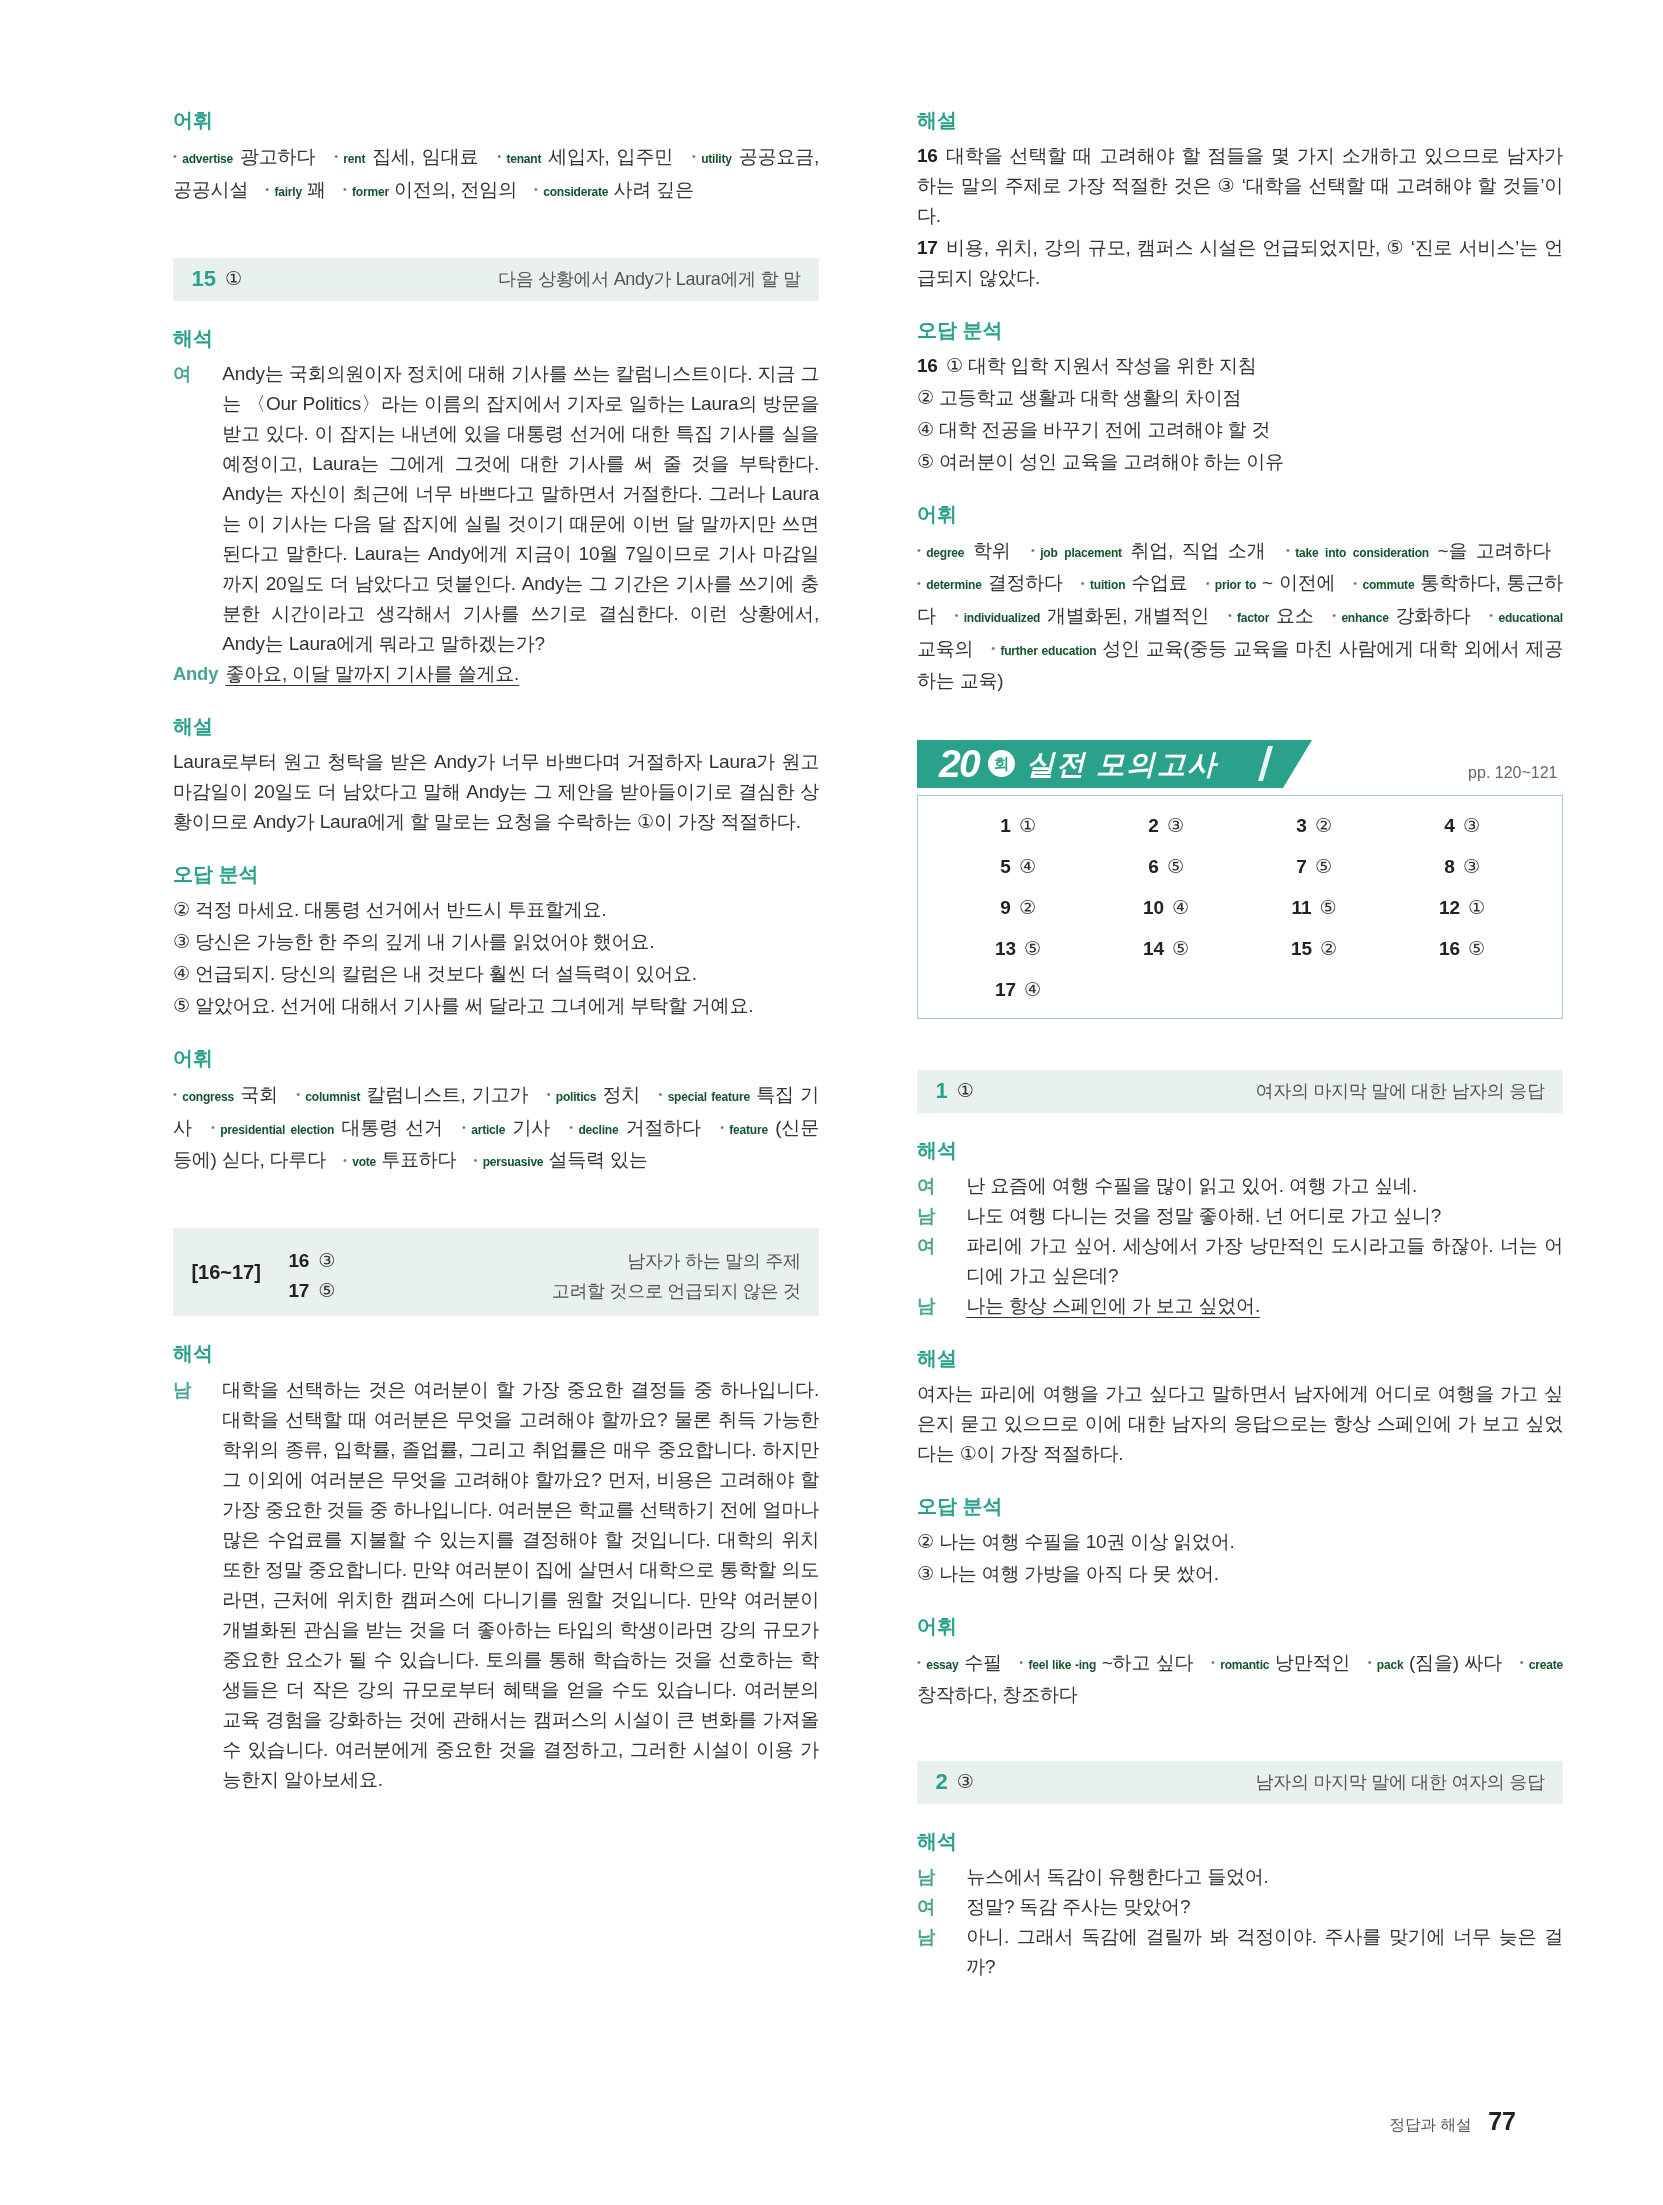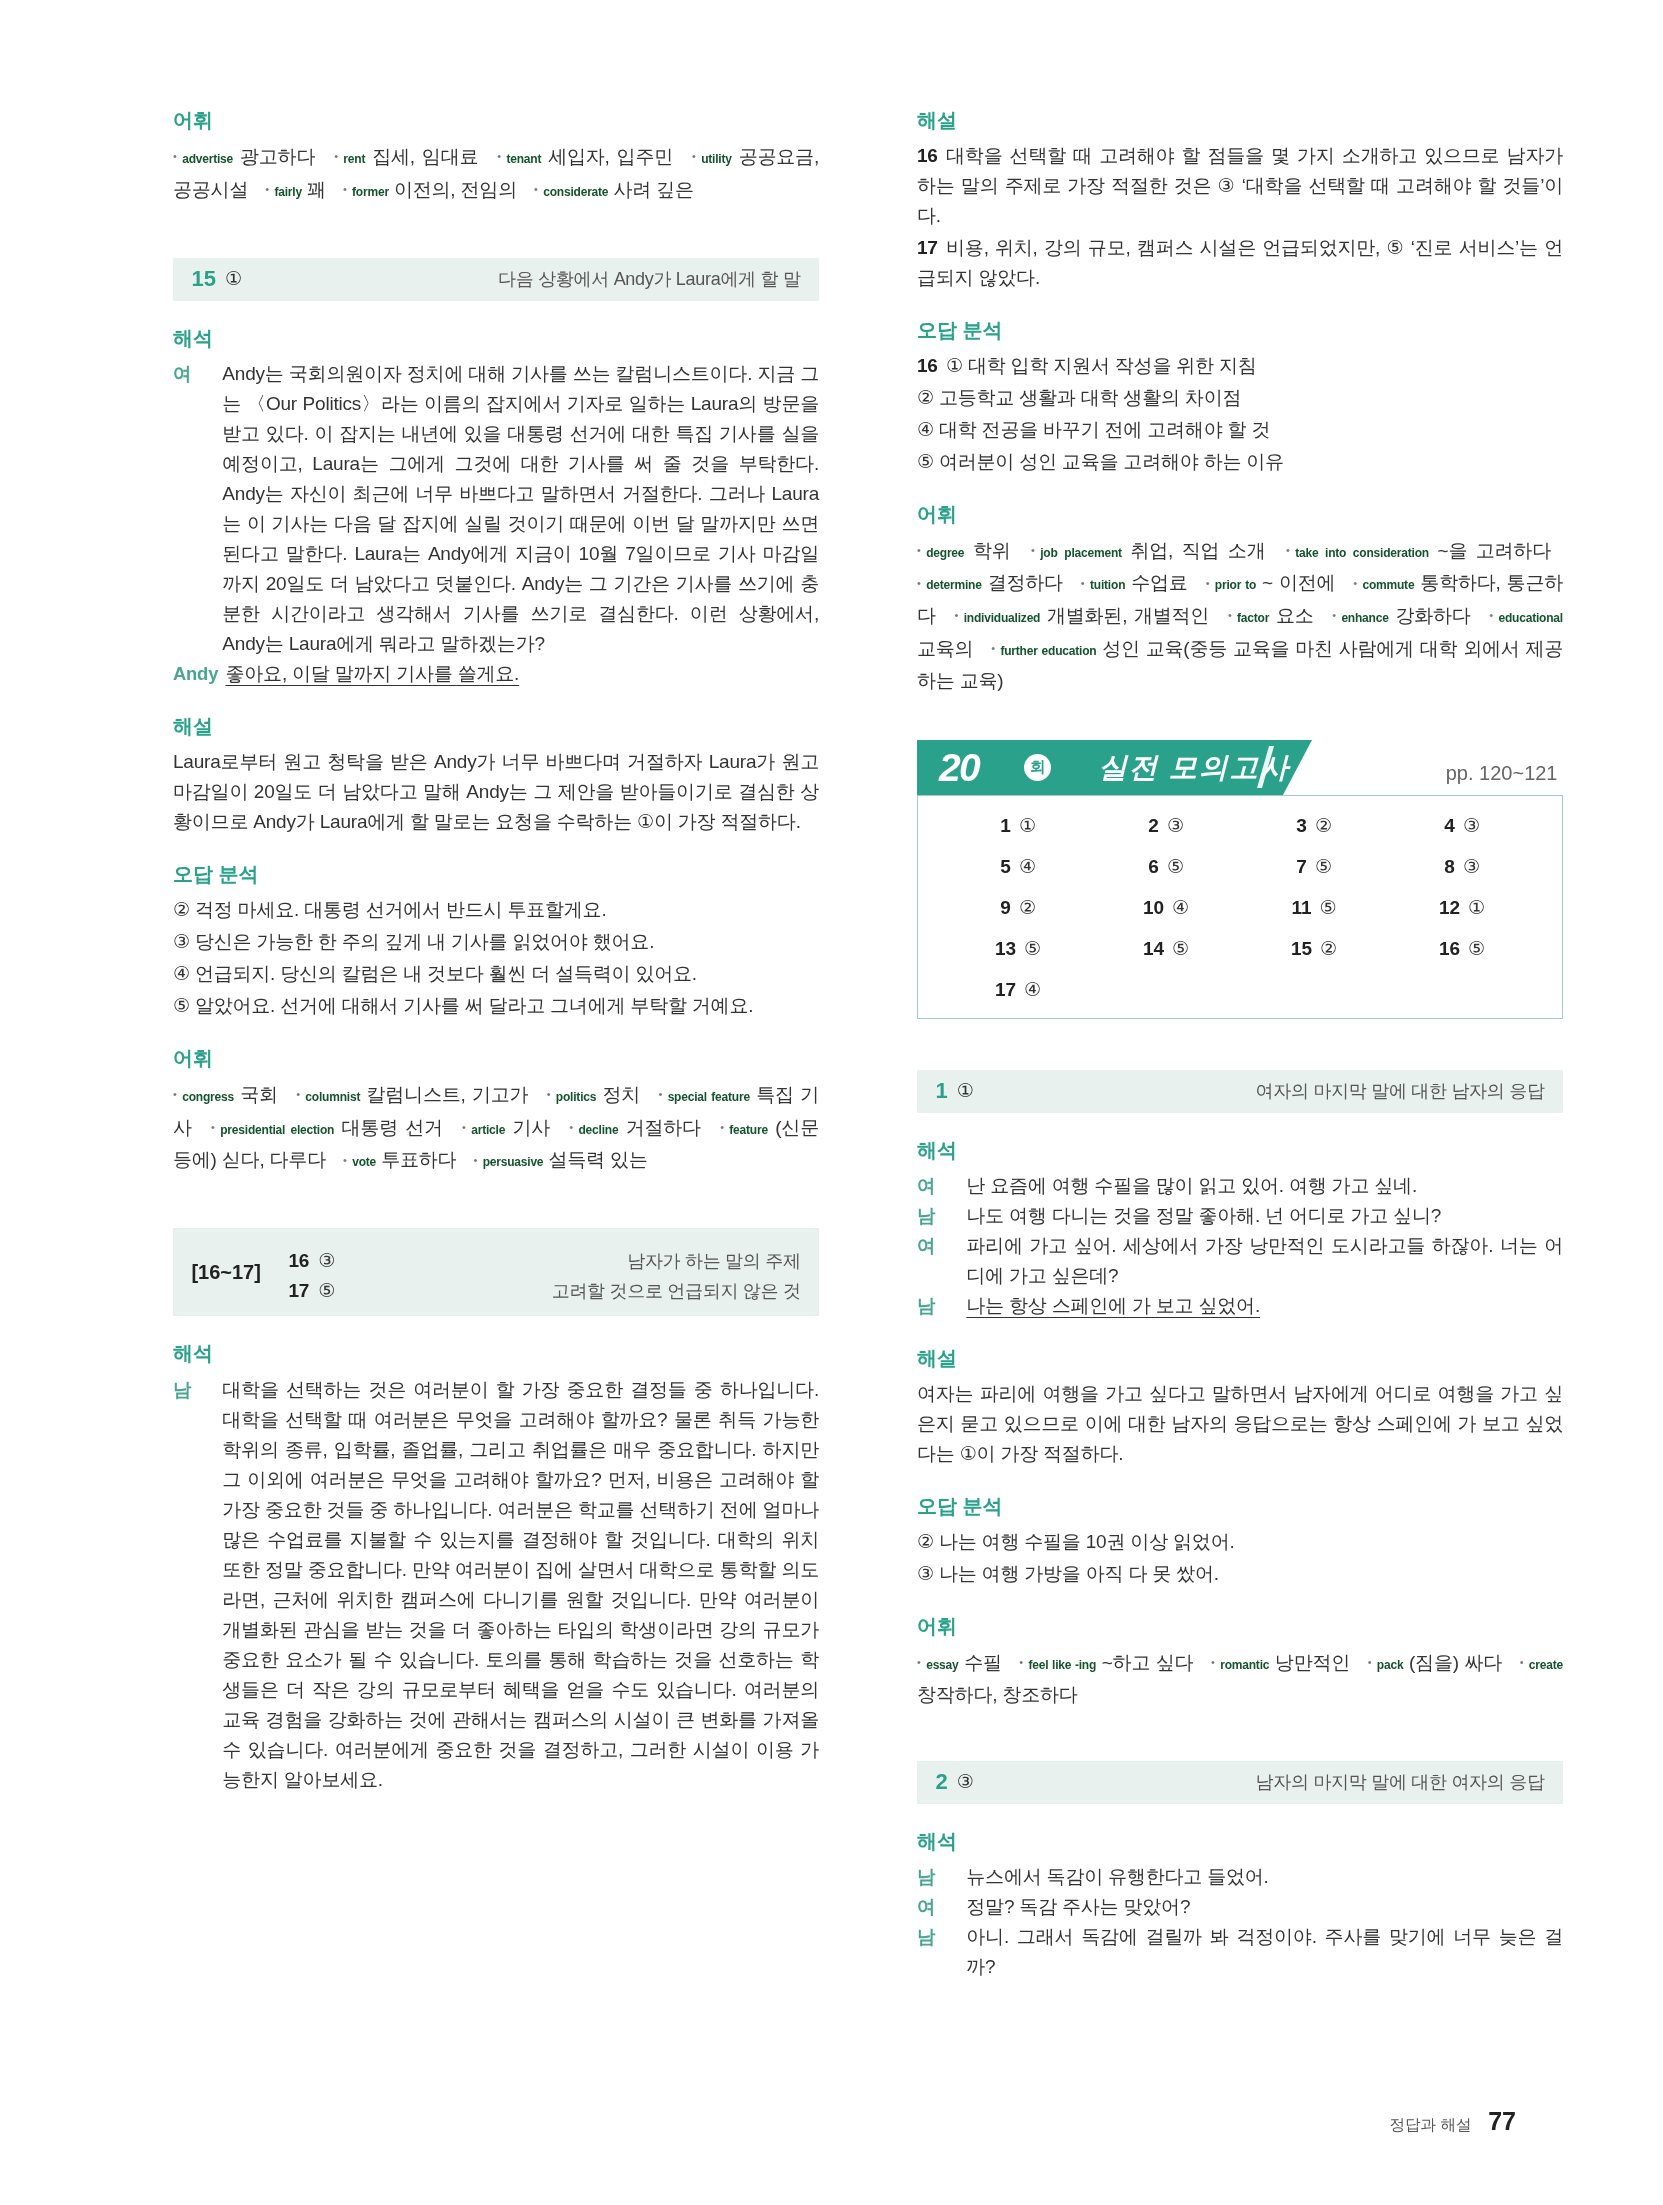--- a/index.html
+++ b/index.html
@@ -53,34 +53,34 @@
   
   .vocab{text-align:justify;}
   .v-item{margin-right:12px;}
   .v-bullet{color:#7a7a7a;font-size:11px;margin-right:5.5px;vertical-align:2.8px;}
   .v-en{color:#14532d;font-size:12px;}
   .v-ko{color:var(--text);}
   
   .mock-wrap{margin-top:44px;}
   .mock-head{position:relative;height:55px;}
   .mock-banner{
-    position:absolute;left:0;top:0;height:55px;width:395px;
+    position:absolute;left:0;top:0;height:48px;width:395px;
     background:var(--accent);color:#fff;
     clip-path:polygon(0 0,100% 0,calc(100% - 29px) 100%,0 100%);
-    display:flex;align-items:center;padding:0 22px;justify-content:space-between;
+    display:flex;align-items:center;padding:0 22px;
   }
   .mock-num{font-size:39px;font-weight:bold;font-style:italic;letter-spacing:-1.8px;line-height:1;}
   .mock-hoe{
     background:#fff;color:var(--accent);width:27px;height:27px;border-radius:50%;
     display:inline-flex;align-items:center;justify-content:center;
     font-size:15.6px;font-weight:bold;margin:0 11px 0 9.2px;flex:0 0 27px;
   }
   .mock-title{font-size:28.5px;font-weight:bold;font-style:italic;letter-spacing:1.8px;white-space:nowrap;}
   .mock-stripe{position:absolute;right:44px;top:6.4px;bottom:6.4px;width:4.6px;background:rgba(255,255,255,.9);transform:skewX(-16deg);}
-  .mock-pages{position:absolute;right:5.5px;bottom:7.3px;color:#666;font-size:20px;letter-spacing:0;}
+  .mock-pages{position:absolute;right:5.5px;bottom:7.3px;color:#666;font-size:16px;letter-spacing:0;}
   .ans-box{border:1.8px solid #a3ccc1;padding:14.7px 26px 13px 26px;}
   .ans-grid{display:grid;grid-template-columns:repeat(4,1fr);row-gap:11px;}
   .ans-cell{text-align:center;font-size:19px;white-space:nowrap;}
   .ans-n{font-weight:bold;color:#222;margin-right:8.3px;}
   .ans-a{color:#333;}
   
   .footer{position:absolute;right:148px;bottom:70px;display:flex;align-items:baseline;gap:16.5px;}
   .footer-label{font-size:15.6px;color:#555;}
   .footer-page{font-size:25px;font-weight:bold;color:#222;}
 </style>

